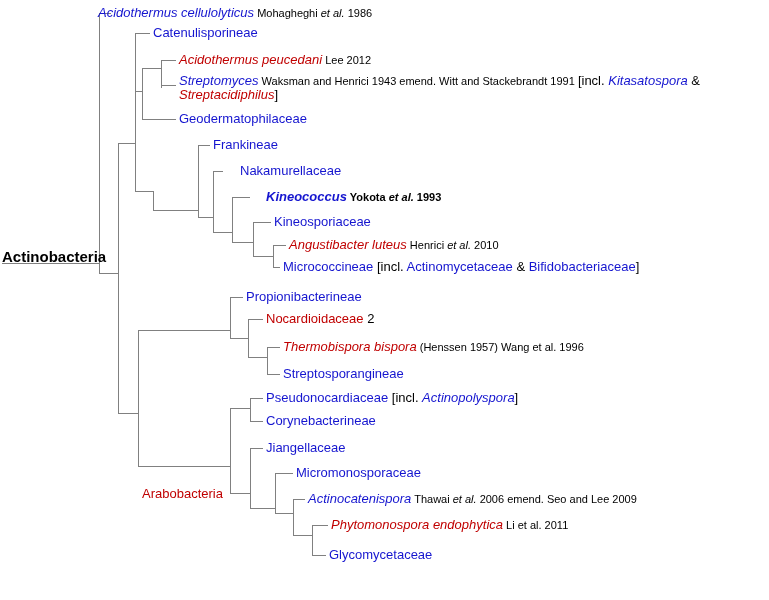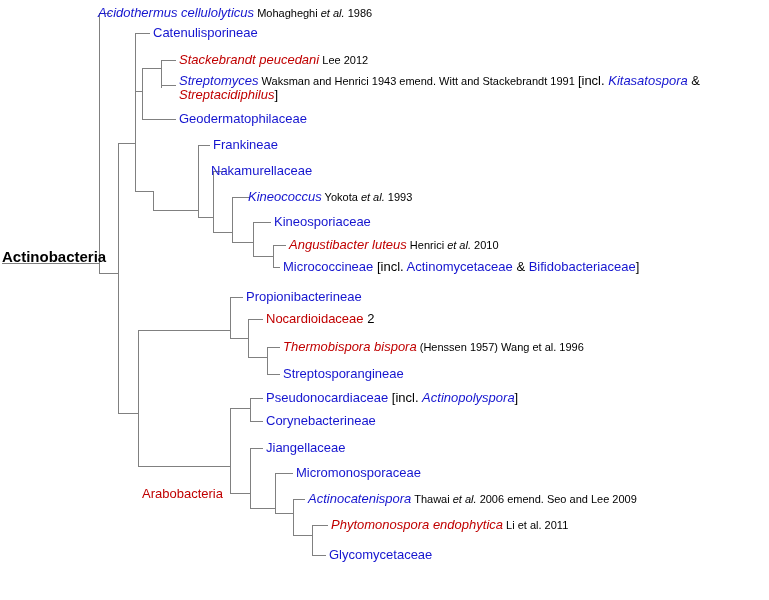--- a/index.html
+++ b/index.html
@@ -112,26 +112,26 @@
       <line x1="275" y1="473.5" x2="293" y2="473.5" stroke="#808080" stroke-width="1"></line>
       <line x1="293" y1="499.5" x2="305" y2="499.5" stroke="#808080" stroke-width="1"></line>
       <line x1="312" y1="525.5" x2="328" y2="525.5" stroke="#808080" stroke-width="1"></line>
       <line x1="312" y1="555.5" x2="326" y2="555.5" stroke="#808080" stroke-width="1"></line>
     </svg>
   <div id="root-label" style="left: 2px; top: 248px;">Actinobacteria</div>
   <div id="clade-label" style="left: 142px; top: 452px;">Arabobacteria</div>
   <div id="labels">
       <div class="label" style="left: 98px; top: 6px;"><span class="s-bi">Acidothermus cellulolyticus</span><span class="s-ks"> Mohagheghi </span><span class="s-kis">et al.</span><span class="s-ks"> 1986</span></div>
       <div class="label" style="left: 153px; top: 26px;"><span class="s-b">Catenulisporineae</span></div>
-      <div class="label" style="left: 179px; top: 53px;"><span class="s-ri">Stackebrandt peucedani</span><span class="s-ks"> Lee 2012</span></div>
+      <div class="label" style="left: 179px; top: 53px;"><span class="s-ri">Acidothermus peucedani</span><span class="s-ks"> Lee 2012</span></div>
       <div class="label wrap" style="left: 179px; top: 74px; width: 585px;"><span class="s-bi">Streptomyces</span><span class="s-ks"> Waksman and Henrici 1943 emend. Witt and Stackebrandt 1991 </span><span class="s-k">[incl. </span><span class="s-bi">Kitasatospora</span><span class="s-k"> &amp;</span><br><span class="s-ri">Streptacidiphilus</span><span class="s-k">]</span></div>
       <div class="label" style="left: 179px; top: 112px;"><span class="s-b">Geodermatophilaceae</span></div>
       <div class="label" style="left: 213px; top: 138px;"><span class="s-b">Frankineae</span></div>
-      <div class="label" style="left: 211px; top: 164px;"><span class="s-b">Nakamurellaceae</span></div>
-      <div class="label" style="left: 248px; top: 190px;"><span class="s-bi">Kineococcus</span><span class="s-ks"> Yokota </span><span class="s-kis">et al.</span><span class="s-ks"> 1993</span></div>
+      <div class="label" style="left: 240px; top: 164px;"><span class="s-b">Nakamurellaceae</span></div>
+      <div class="label" style="left: 266px; top: 190px; font-weight: bold;"><span class="s-bi">Kineococcus</span><span class="s-ks"> Yokota </span><span class="s-kis">et al.</span><span class="s-ks"> 1993</span></div>
       <div class="label" style="left: 274px; top: 215px;"><span class="s-b">Kineosporiaceae</span></div>
       <div class="label" style="left: 289px; top: 238px;"><span class="s-ri">Angustibacter luteus</span><span class="s-ks"> Henrici </span><span class="s-kis">et al.</span><span class="s-ks"> 2010</span></div>
       <div class="label" style="left: 283px; top: 260px;"><span class="s-b">Micrococcineae </span><span class="s-k">[incl. </span><span class="s-b">Actinomycetaceae</span><span class="s-k"> &amp; </span><span class="s-b">Bifidobacteriaceae</span><span class="s-k">]</span></div>
       <div class="label" style="left: 246px; top: 290px;"><span class="s-b">Propionibacterineae</span></div>
       <div class="label" style="left: 266px; top: 312px;"><span class="s-r">Nocardioidaceae</span><span class="s-k"> 2</span></div>
       <div class="label" style="left: 283px; top: 340px;"><span class="s-ri">Thermobispora bispora</span><span class="s-ks"> (Henssen 1957) Wang et al. 1996</span></div>
       <div class="label" style="left: 283px; top: 367px;"><span class="s-b">Streptosporangineae</span></div>
       <div class="label" style="left: 266px; top: 391px;"><span class="s-b">Pseudonocardiaceae </span><span class="s-k">[incl. </span><span class="s-bi">Actinopolyspora</span><span class="s-k">]</span></div>
       <div class="label" style="left: 266px; top: 414px;"><span class="s-b">Corynebacterineae</span></div>
       <div class="label" style="left: 266px; top: 441px;"><span class="s-b">Jiangellaceae</span></div>

